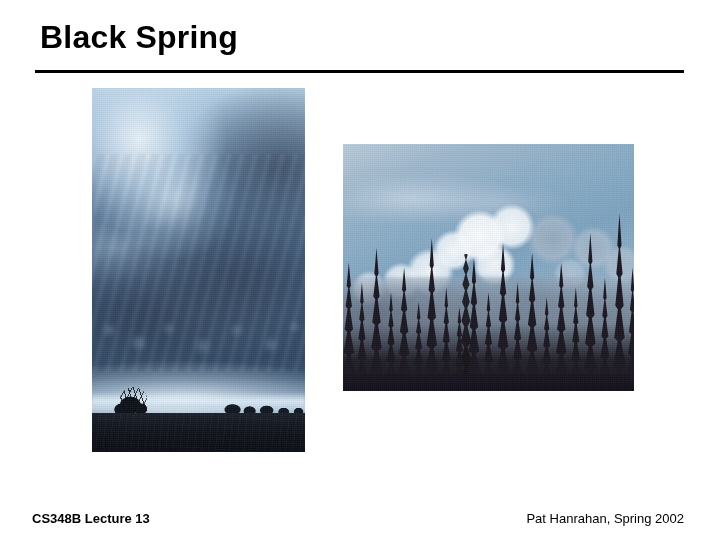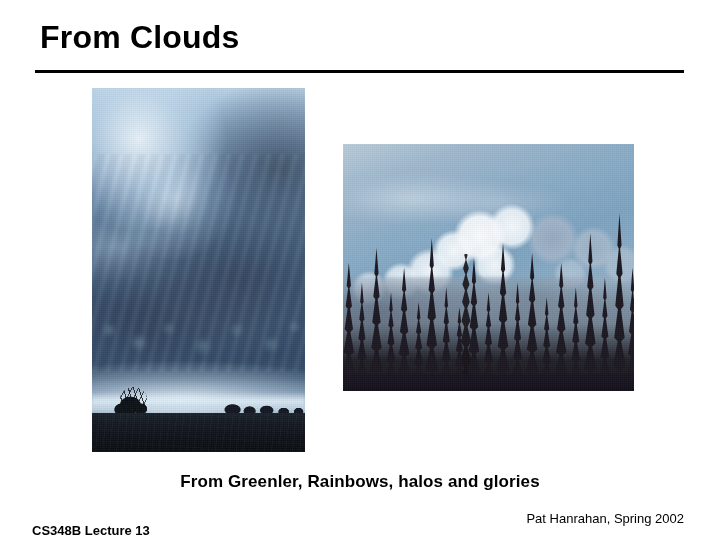--- a/index.html
+++ b/index.html
@@ -306,38 +306,37 @@
     letter-spacing: 0.1px;
   }
   #footer-left {
     position: absolute;
     left: 32px;
     top: 511px;
     font-size: 13px;
     font-weight: bold;
     color: #000000;
     white-space: nowrap;
-    margin-top: 12px;
   }
   #footer-right {
     position: absolute;
     right: 36px;
     top: 511px;
     font-size: 13px;
     font-weight: normal;
     color: #000000;
     white-space: nowrap;
   }
 </style>
 </head>
 <body>
 
 <div id="slide">
 
-  <div id="slide-title">From Clouds</div>
+  <div id="slide-title">Black Spring</div>
 
   <div id="title-rule"></div>
 
   <div class="photo" id="photo-left">
     <div class="sky"></div>
     <div class="streaks"></div>
     <div class="mammatus"></div>
     <div class="horizon-glow"></div>
     <div class="treeline"></div>
     <div class="tree-branches"></div>
@@ -372,19 +371,18 @@
     <div class="spruce" style="left:72%;width:6%;height:52%;"></div>
     <div class="spruce" style="left:77.5%;width:5%;height:42%;"></div>
     <div class="spruce" style="left:82%;width:6%;height:64%;"></div>
     <div class="spruce" style="left:87.5%;width:5%;height:46%;"></div>
     <div class="spruce" style="left:92%;width:6%;height:72%;"></div>
     <div class="spruce" style="left:97%;width:5%;height:50%;"></div>
     <div class="forest-floor"></div>
     <div class="grain"></div>
   </div>
 
-  <div id="photo-caption">From Greenler, Rainbows, halos and glories</div>
 
   <div id="footer-left">CS348B Lecture 13</div>
 
   <div id="footer-right">Pat Hanrahan, Spring 2002</div>
 
 </div>
 
 </body></html>

